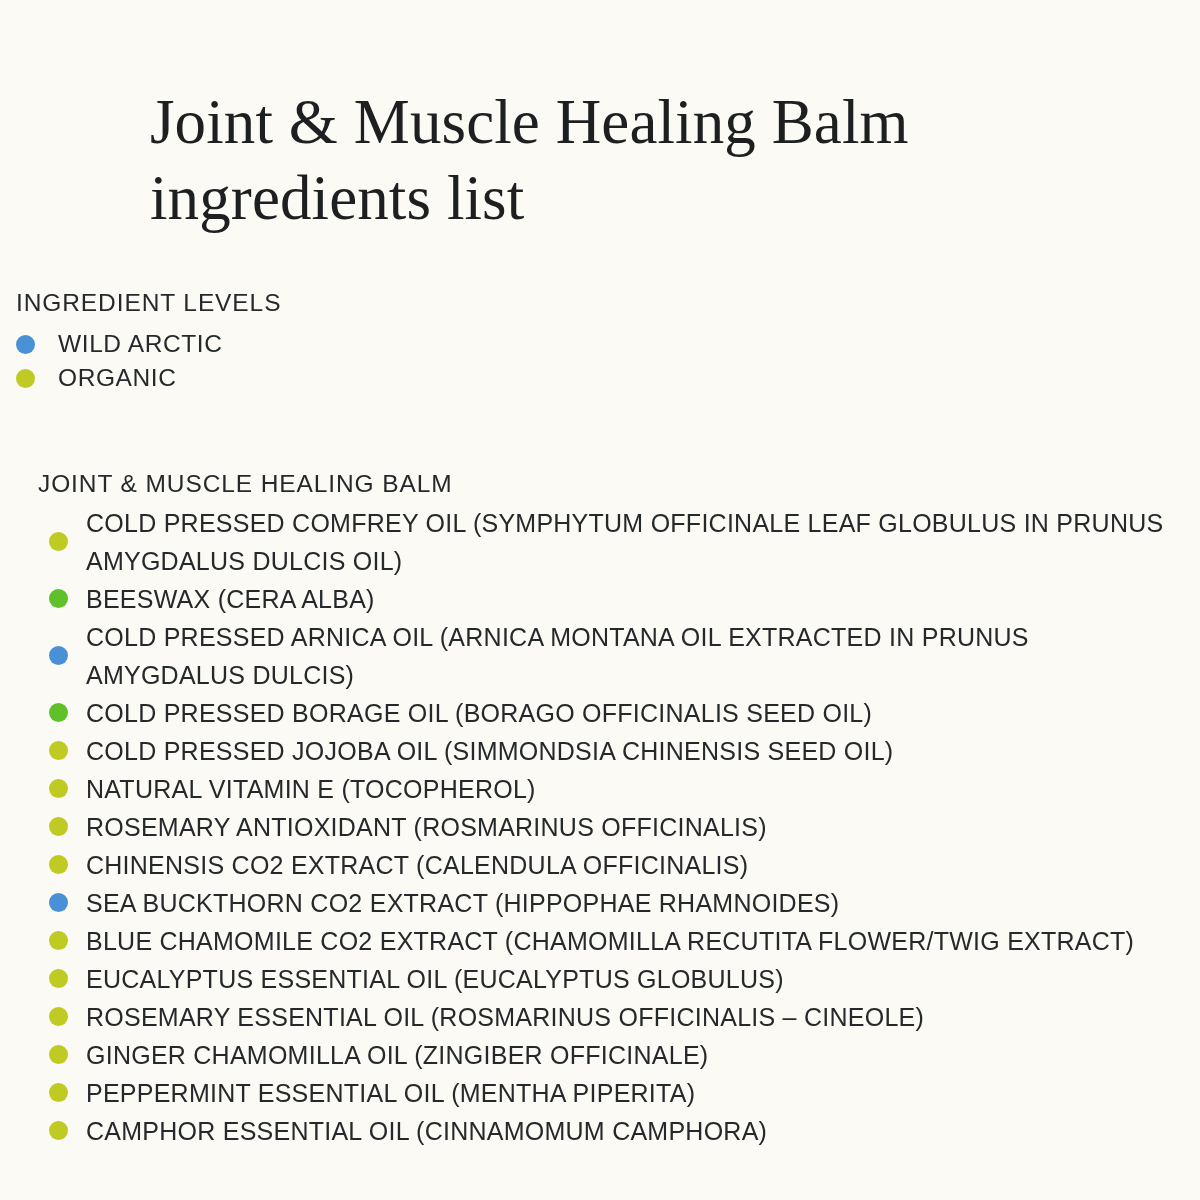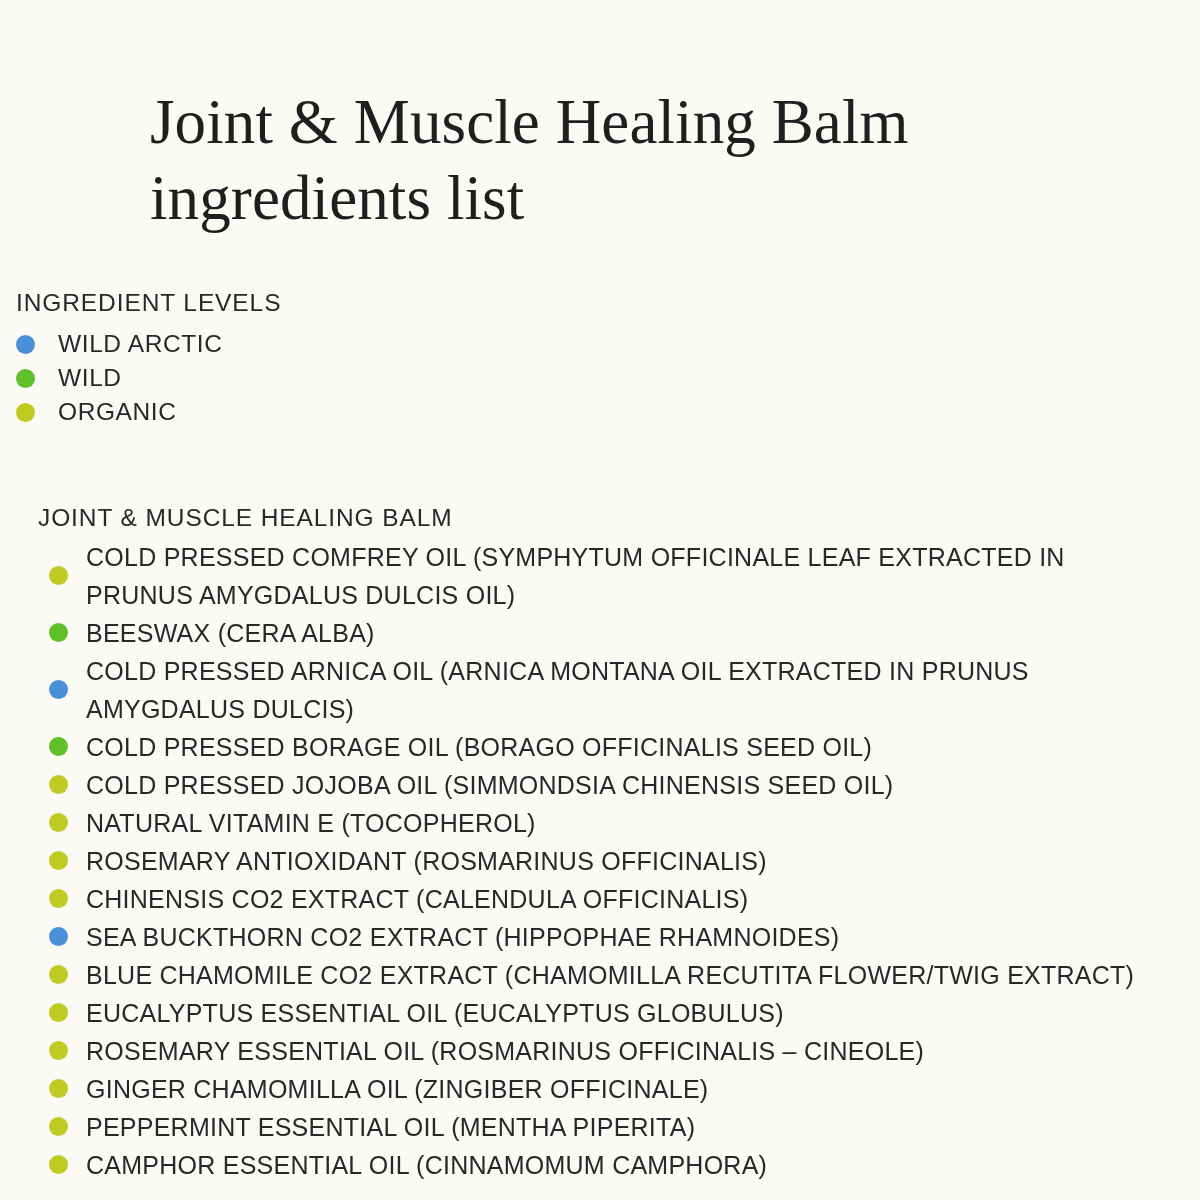--- a/index.html
+++ b/index.html
@@ -130,41 +130,35 @@
     <div class="legend-heading">INGREDIENT LEVELS</div>
     <ul class="legend-list">
         <li class="legend-row">
           <span class="legend-dot-cell">
             <span class="dot" style="background: rgb(74, 144, 214);"></span>
           </span>
           <span class="legend-label">WILD ARCTIC</span>
         </li>
         <li class="legend-row">
           <span class="legend-dot-cell">
-            <span class="dot" style="background: rgb(95, 192, 42);"></span>
-          </span>
-          <span class="legend-label">WILD</span>
-        </li>
-        <li class="legend-row">
-          <span class="legend-dot-cell">
             <span class="dot" style="background: rgb(191, 202, 34);"></span>
           </span>
           <span class="legend-label">ORGANIC</span>
         </li>
       </ul>
   </div>
 
   <div class="section">
     <div class="section-heading">JOINT &amp; MUSCLE HEALING BALM</div>
     <ul class="ing-list">
         <li class="ing-row">
           <span class="ing-dot-cell">
             <span class="ing-dot" style="background: rgb(191, 202, 34);"></span>
           </span>
-          <span class="ing-text">COLD PRESSED COMFREY OIL (SYMPHYTUM OFFICINALE LEAF EXTRACTED IN PRUNUS AMYGDALUS DULCIS OIL)</span>
+          <span class="ing-text">COLD PRESSED COMFREY OIL (SYMPHYTUM OFFICINALE LEAF GLOBULUS IN PRUNUS AMYGDALUS DULCIS OIL)</span>
         </li>
         <li class="ing-row">
           <span class="ing-dot-cell">
             <span class="ing-dot" style="background: rgb(95, 192, 42);"></span>
           </span>
           <span class="ing-text">BEESWAX (CERA ALBA)</span>
         </li>
         <li class="ing-row">
           <span class="ing-dot-cell">
             <span class="ing-dot" style="background: rgb(74, 144, 214);"></span>

